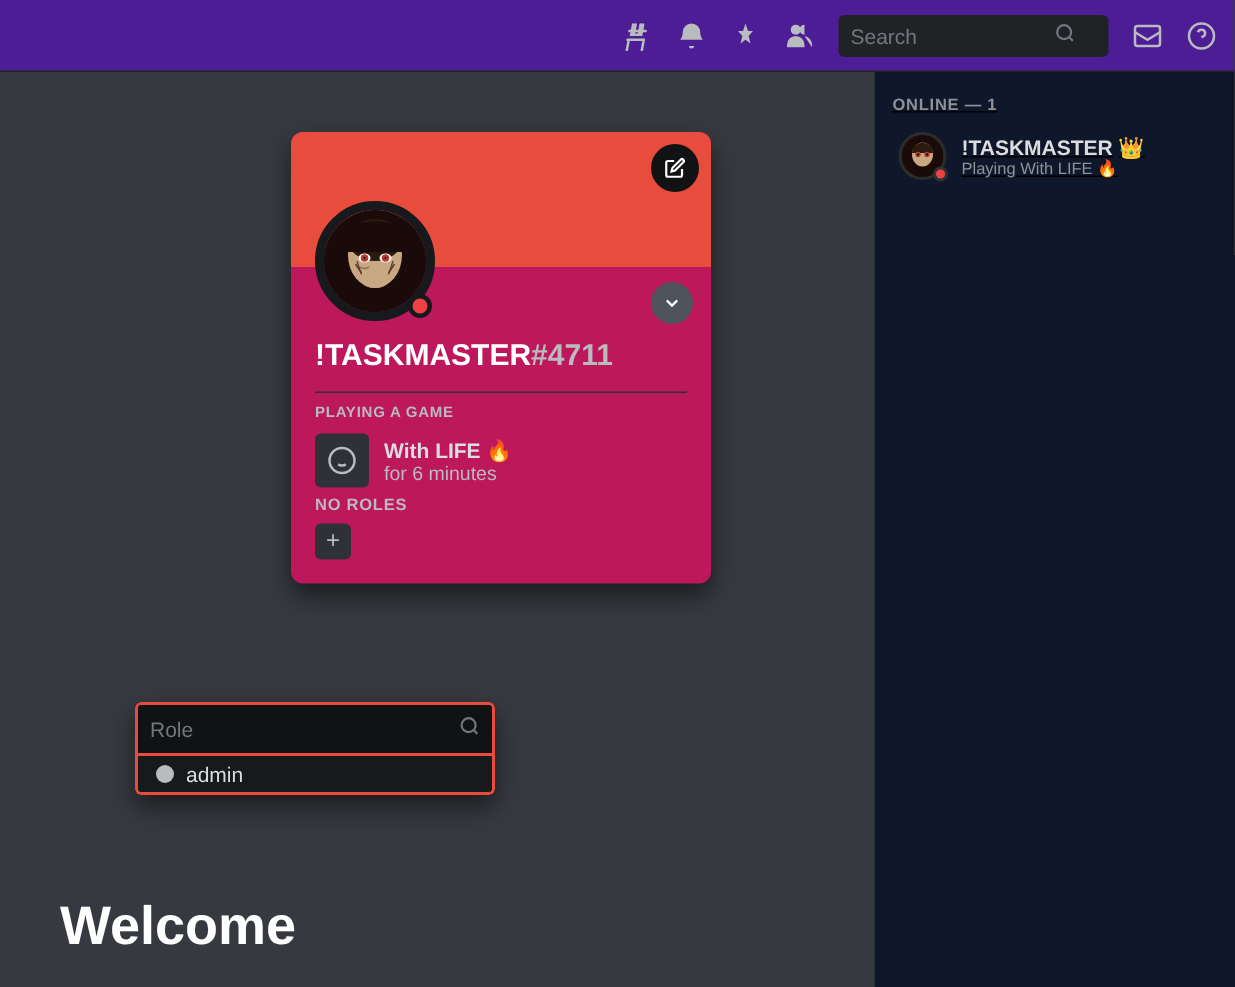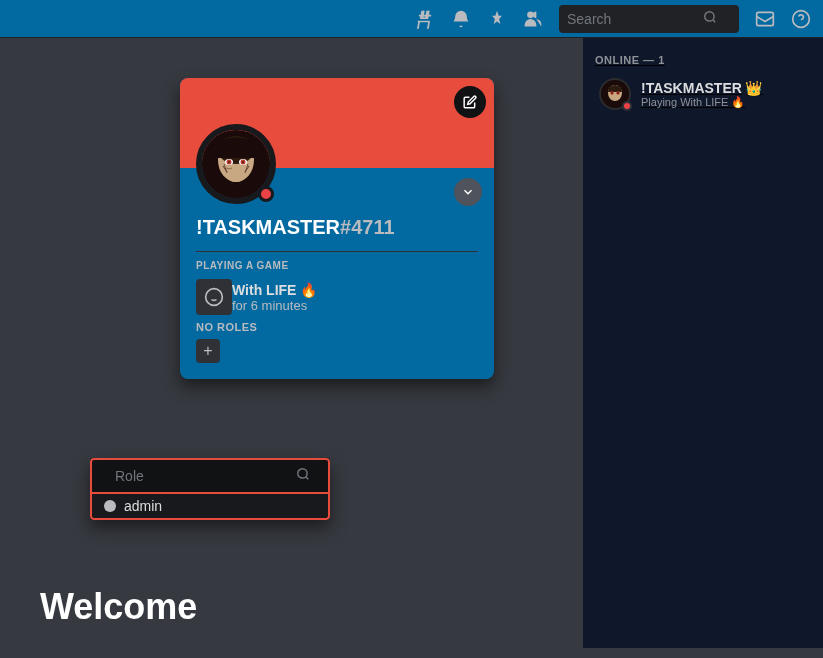--- a/index.html
+++ b/index.html
@@ -8,22 +8,22 @@
       height: 658px;
       background: #36393f;
       font-family: 'Whitney', 'Helvetica Neue', Helvetica, Arial, sans-serif;
       overflow: hidden;
       position: relative;
     }
 
     
     .top-bar {
       width: 100%;
-      height: 38px;
-      background: #0369a1;
+      height: 48px;
+      background: #4c1d95;
       display: flex;
       align-items: center;
       justify-content: flex-end;
       padding: 0 12px;
       gap: 16px;
       border-bottom: 1px solid #202225;
       position: relative;
       z-index: 10;
     }
     .top-bar-icon {
@@ -79,23 +79,23 @@
     .welcome-text h1 {
       color: #fff;
       font-size: 36px;
       font-weight: 700;
     }
 
     
     .profile-popup {
       position: absolute;
       top: 40px;
-      left: 180px;
-      width: 314px;
-      background: #0369a1;
+      left: 194px;
+      width: 280px;
+      background: #be185d;
       border-radius: 8px;
       overflow: visible;
       z-index: 100;
       box-shadow: 0 8px 16px rgba(0,0,0,0.5);
     }
 
     .profile-banner {
       width: 100%;
       height: 90px;
       background: #e74c3c;
@@ -189,20 +189,21 @@
       font-size: 10px;
       font-weight: 700;
       text-transform: uppercase;
       letter-spacing: 0.5px;
       margin-bottom: 8px;
     }
 
     .game-row {
       display: flex;
       align-items: center;
+      gap: 10px;
       margin-bottom: 4px;
     }
     .game-icon {
       width: 36px;
       height: 36px;
       background: #2f3136;
       border-radius: 4px;
       display: flex;
       align-items: center;
       justify-content: center;
@@ -254,21 +255,21 @@
       z-index: 200;
       box-shadow: 0 8px 16px rgba(0,0,0,0.5);
       overflow: hidden;
     }
     .role-search-bar {
       display: flex;
       align-items: center;
       background: #111214;
       border: 2px solid #e74c3c;
       border-radius: 4px 4px 0 0;
-      padding: 0 23px;
+      padding: 0 8px;
       height: 36px;
       margin: 0;
     }
     .role-search-bar input {
       background: transparent;
       border: none;
       outline: none;
       color: #dcddde;
       font-size: 14px;
       flex: 1;

